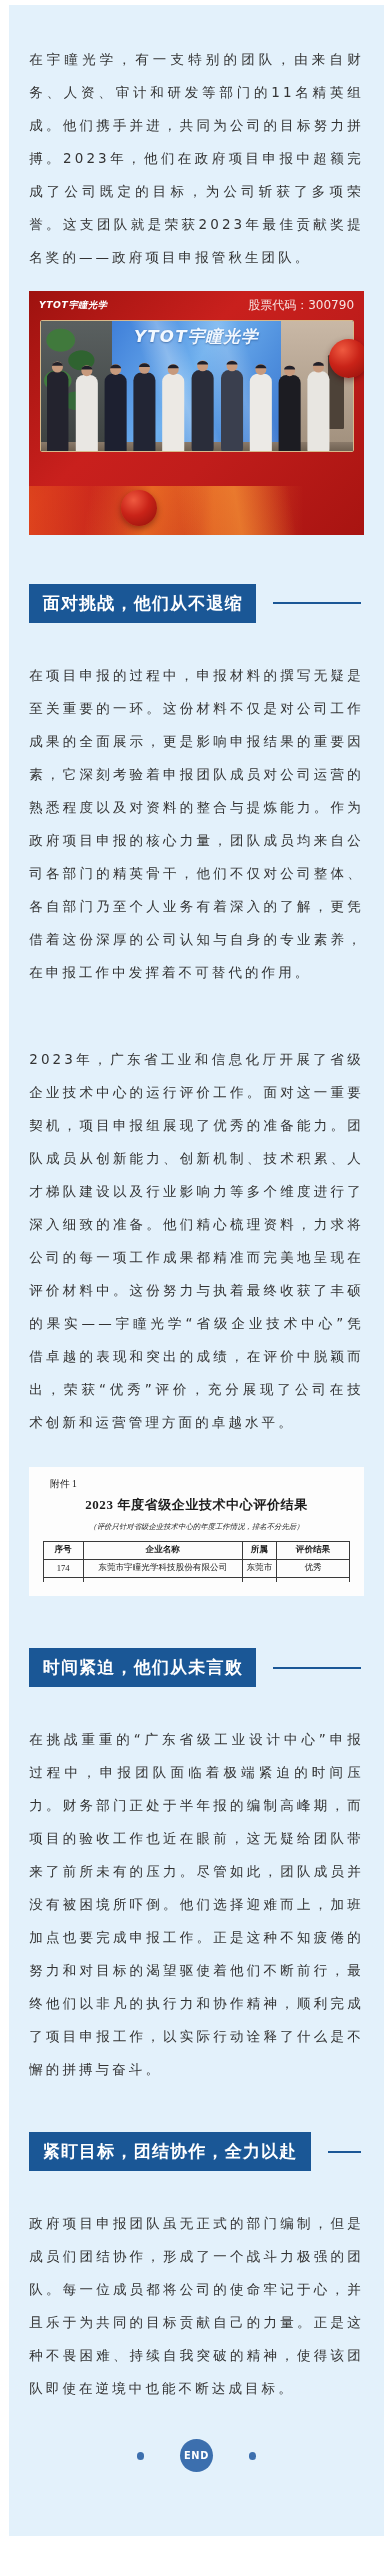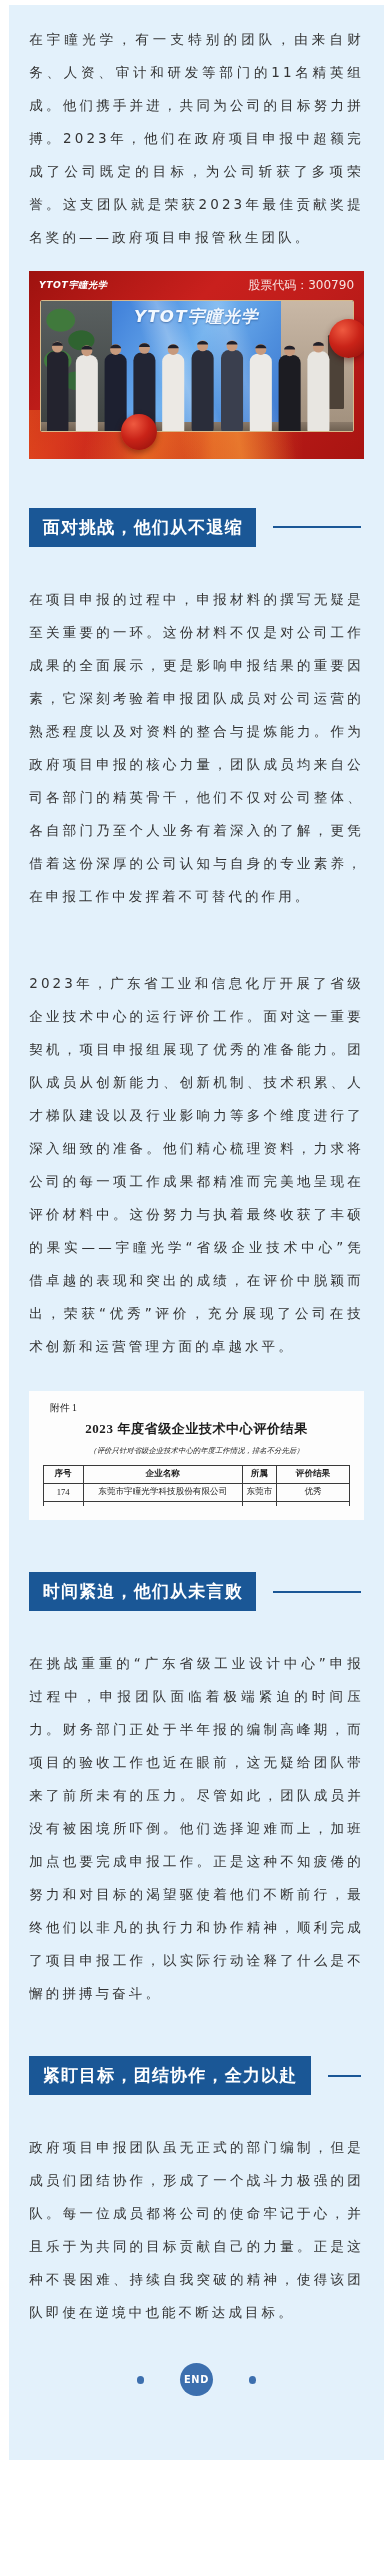--- a/index.html
+++ b/index.html
@@ -4,38 +4,38 @@
 <style>
   html,body{margin:0;padding:0;}
   body{
     width:393px;height:2576px;overflow:hidden;
     background:#ffffff;
     font-family:"DejaVu Sans",sans-serif;
   }
   .card{
     margin:4.9px 9.2px 0 9.2px;
     background:#e3f1fb;
-    padding:18px 20px 64px 20px;
+    padding:38px 20px 64px 20px;
     box-sizing:border-box;
   }
   p.body{
     font-size:13.5px;
     line-height:33px;
     letter-spacing:3.1px;
     color:#333333;
     text-align:justify;
     margin:0 0 54px 0;
   }
   p.body.intro{margin-bottom:17px;}
   p.body.tight{margin-bottom:28px;}
   p.body.last{margin-bottom:0;}
 
   
   .banner{
-    position:relative;height:188px;margin:0 0 49px 0;
+    position:relative;height:244px;margin:0 0 49px 0;
     background:linear-gradient(135deg,#9e120f 0%,#c9201d 38%,#c01d1b 60%,#a81411 100%);
     overflow:hidden;
   }
   .banner-top{display:flex;justify-content:space-between;align-items:center;padding:6.1px 9.8px 0 9.8px;}
   .banner-logo{color:#ffffff;font-weight:bold;font-size:9.2px;font-style:italic;letter-spacing:0.6px;}
   .banner-stock{color:#f7e3e1;font-size:12px;}
   .banner-title{
     text-align:center;margin-top:1.8px;
     font-size:16px;font-weight:bold;color:#f6cf7d;
     text-shadow:0 0.6px 1.2px rgba(90,20,0,.6);

